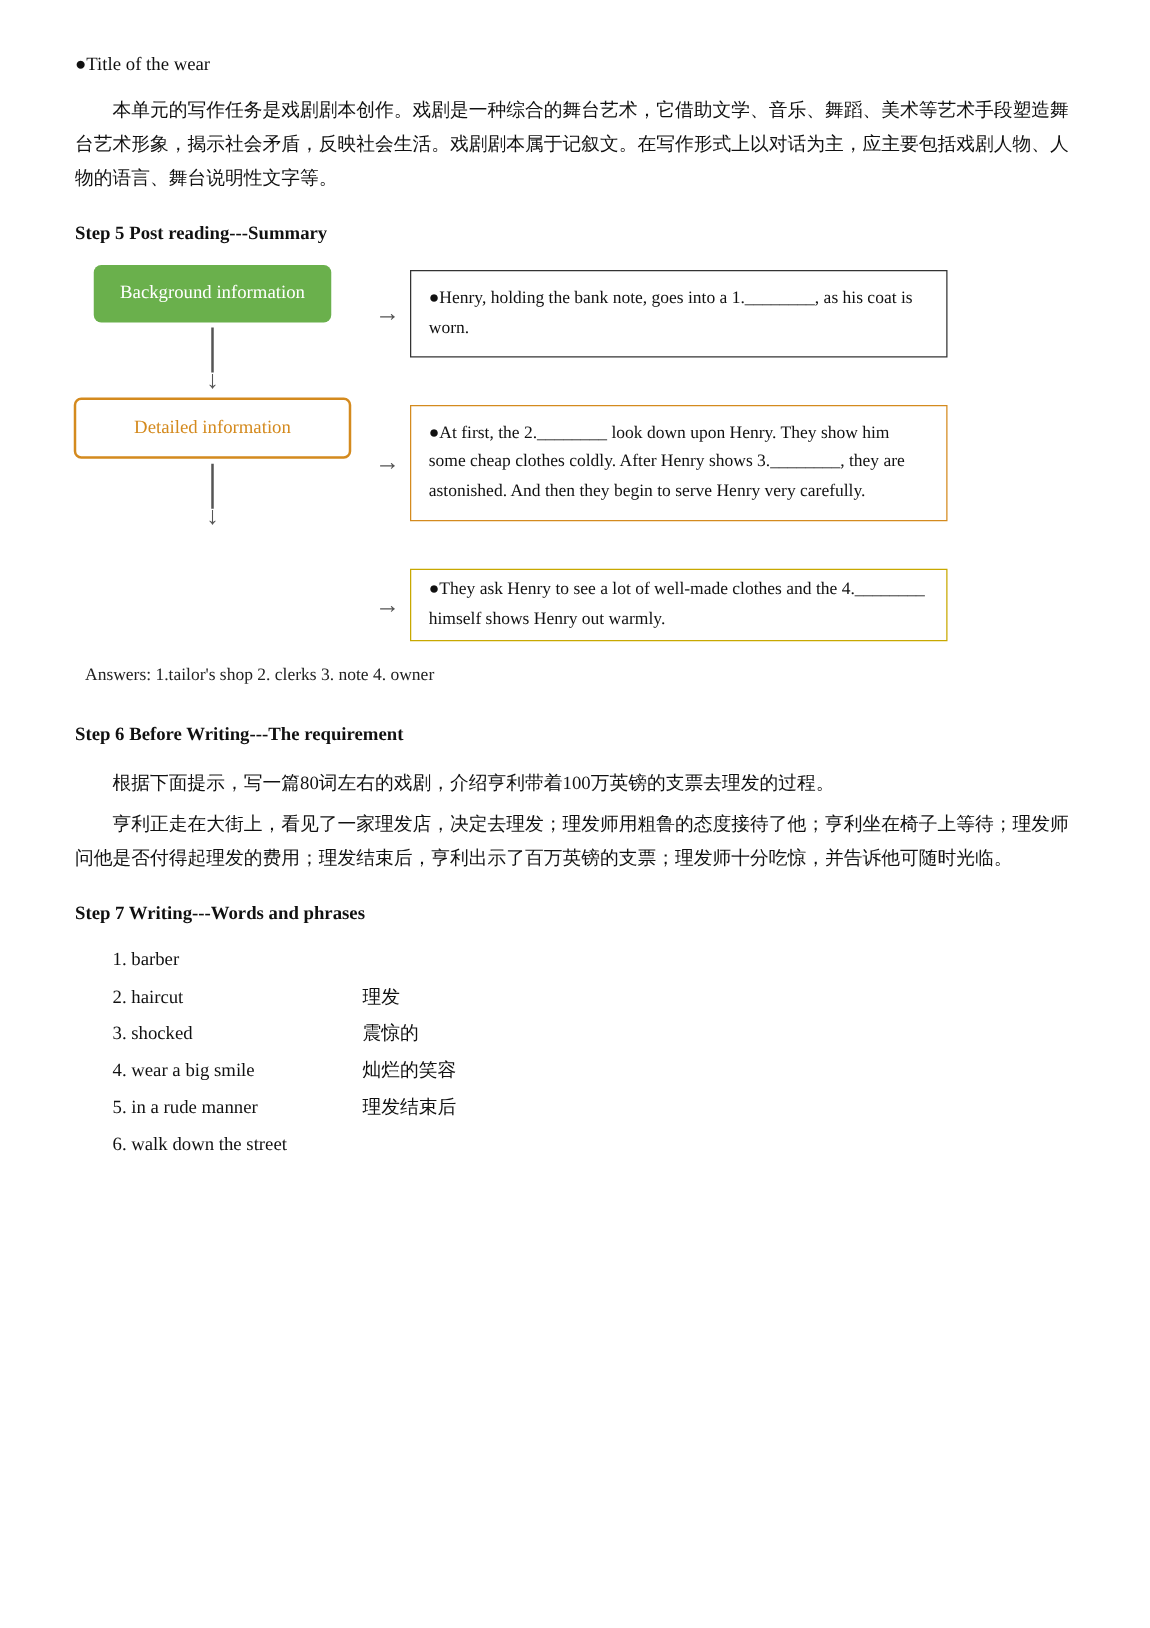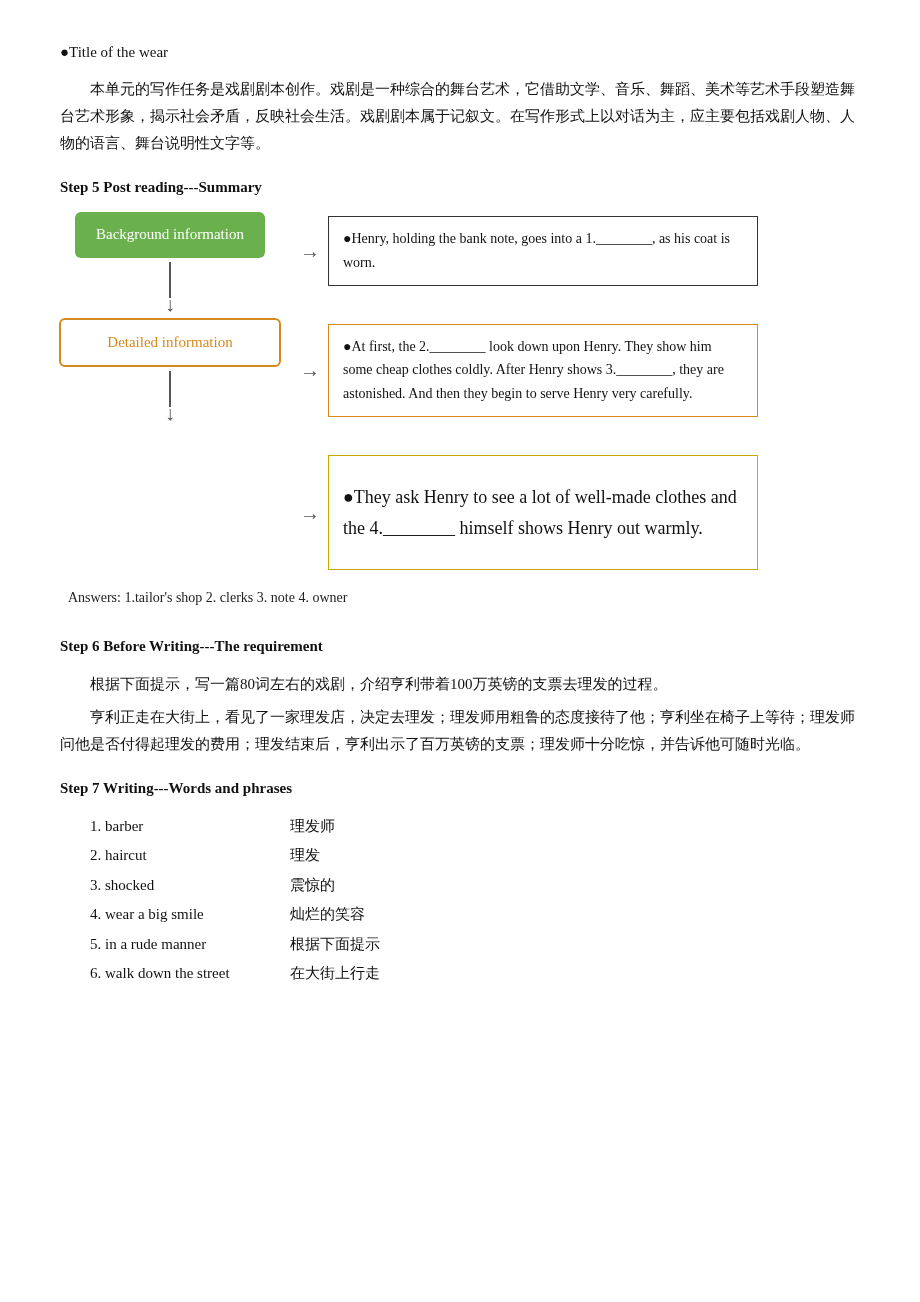--- a/index.html
+++ b/index.html
@@ -109,22 +109,22 @@
     }
     .info-box-orange-border {
       border: 1.5px solid #d48a1e;
       padding: 10px 14px;
       font-size: 14px;
       line-height: 1.7;
       max-width: 430px;
     }
     .info-box-yellow-border {
       border: 1.5px solid #c8a800;
-      padding: 26px 14px;
-      font-size: 18px;
+      padding: 4px 14px;
+      font-size: 14px;
       line-height: 1.7;
       max-width: 430px;
     }
     
     .diagram-row {
       display: flex;
       flex-direction: row;
       align-items: center;
       gap: 0;
     }
@@ -219,35 +219,33 @@
 <div class="section-heading">Step 6 Before Writing---The requirement</div>
 
 <p class="step6-para">根据下面提示，写一篇80词左右的戏剧，介绍亨利带着100万英镑的支票去理发的过程。</p>
 <p class="step6-para">亨利正走在大街上，看见了一家理发店，决定去理发；理发师用粗鲁的态度接待了他；亨利坐在椅子上等待；理发师问他是否付得起理发的费用；理发结束后，亨利出示了百万英镑的支票；理发师十分吃惊，并告诉他可随时光临。</p>
 
 <div class="section-heading">Step 7 Writing---Words and phrases</div>
 
 <div>
 <div class="step7-item">
       <span class="step7-en">1. barber</span>
-      <span class="step7-cn">理发师</span>
     </div>
     <div class="step7-item">
       <span class="step7-en">2. haircut</span>
       <span class="step7-cn">理发</span>
     </div>
     <div class="step7-item">
       <span class="step7-en">3. shocked</span>
       <span class="step7-cn">震惊的</span>
     </div>
     <div class="step7-item">
       <span class="step7-en">4. wear a big smile</span>
       <span class="step7-cn">灿烂的笑容</span>
     </div>
     <div class="step7-item">
       <span class="step7-en">5. in a rude manner</span>
-      <span class="step7-cn">根据下面提示</span>
+      <span class="step7-cn">理发结束后</span>
     </div>
     <div class="step7-item">
       <span class="step7-en">6. walk down the street</span>
-      <span class="step7-cn">在大街上行走</span>
     </div>
   </div>
 
 </body></html>

